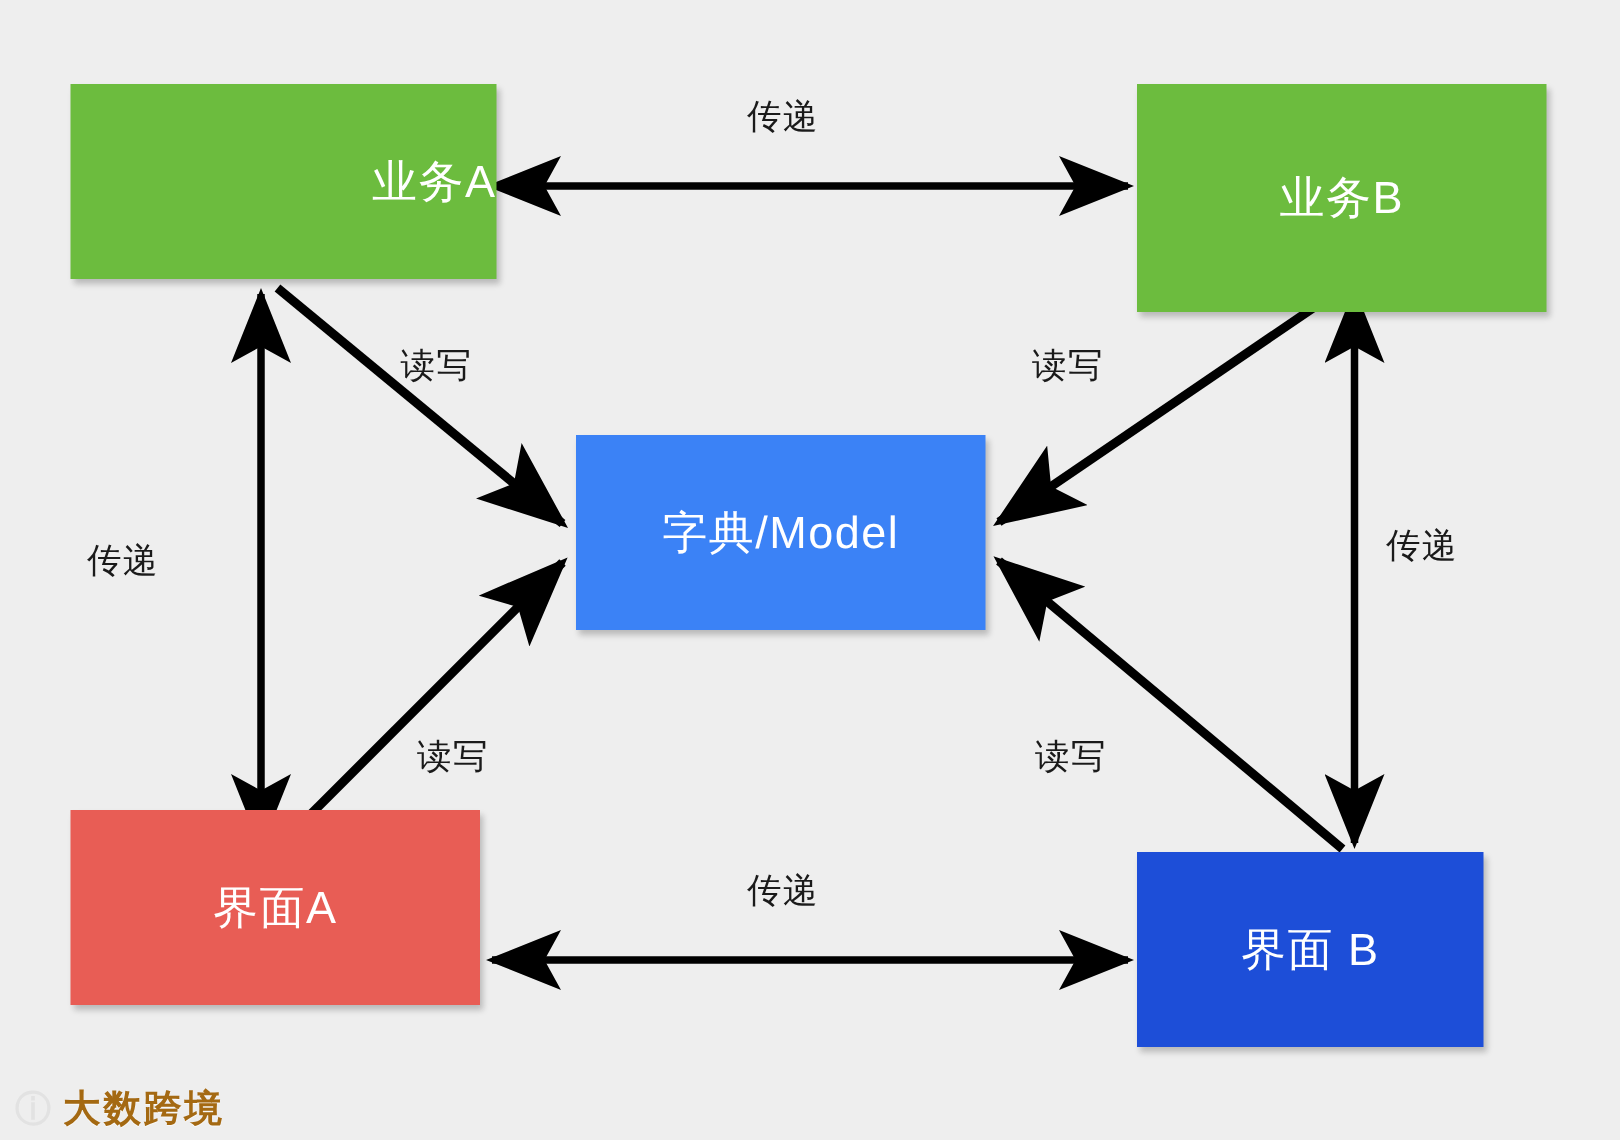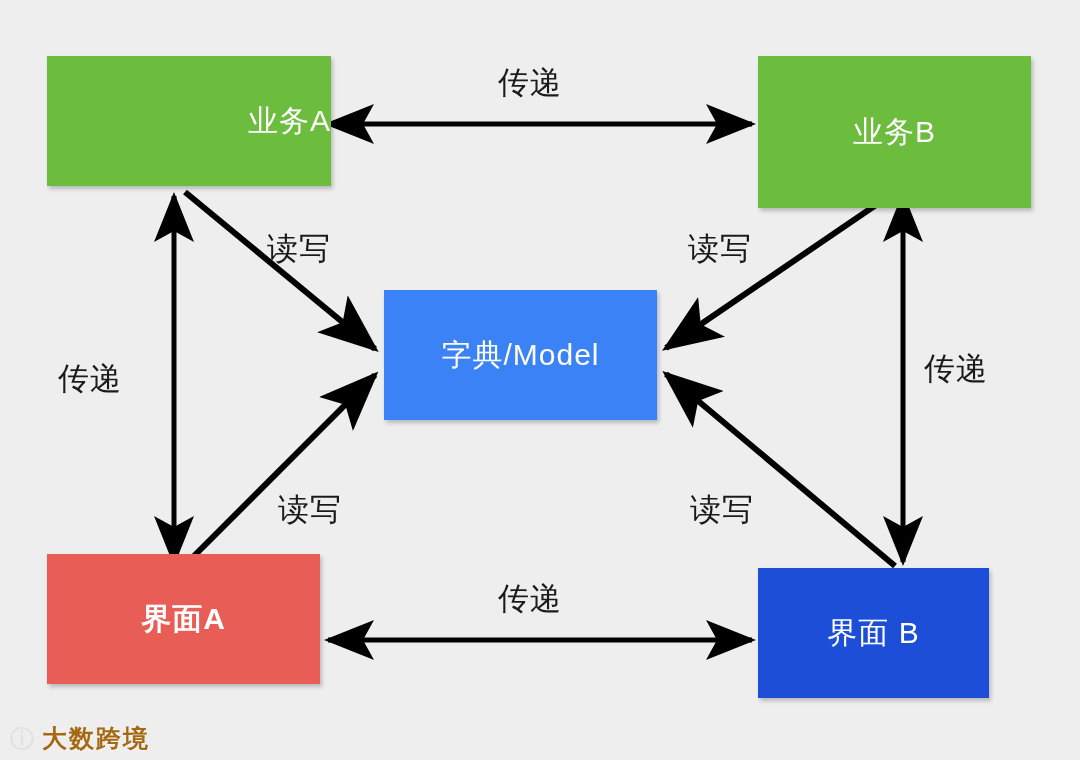--- a/index.html
+++ b/index.html
@@ -33,21 +33,21 @@
     box-shadow: 2px 3px 4px rgba(0,0,0,0.22);
     box-sizing: border-box;
   }
   .node-label {
     pointer-events: none;
     white-space: pre;
   }
   .edge-label {
     position: absolute;
     color: #1a1a1a;
-    font-size: 31px;
+    font-size: 23px;
     white-space: pre;
     letter-spacing: 1px;
   }
   #watermark {
     position: absolute;
     left: 10px;
     top: 722px;
     display: flex;
     align-items: center;
     gap: 8px;
@@ -103,21 +103,21 @@
   </div>
 
   <div class="node" style="left:758px; top:56px;  width:273px; height:152px; background:#6cbc3e;">
     <span class="node-label">业务B</span>
   </div>
 
   <div class="node" style="left:384px; top:290px; width:273px; height:130px; background:#3b82f6;">
     <span class="node-label">字典/Model</span>
   </div>
 
-  <div class="node" style="left:47px;  top:554px; width:273px; height:130px; background:#e85d55;font-weight:bold;">
+  <div class="node" style="left:47px;  top:540px; width:273px; height:130px; background:#e85d55;">
     <span class="node-label">界面A</span>
   </div>
 
   <div class="node" style="left:758px; top:568px; width:231px; height:130px; background:#1d4ed8;">
     <span class="node-label">界面 B</span>
   </div>
 
   <div class="edge-label" style="left:498px; top:62px;">传递</div>
 
   <div class="edge-label" style="left:498px; top:578px;">传递</div>

